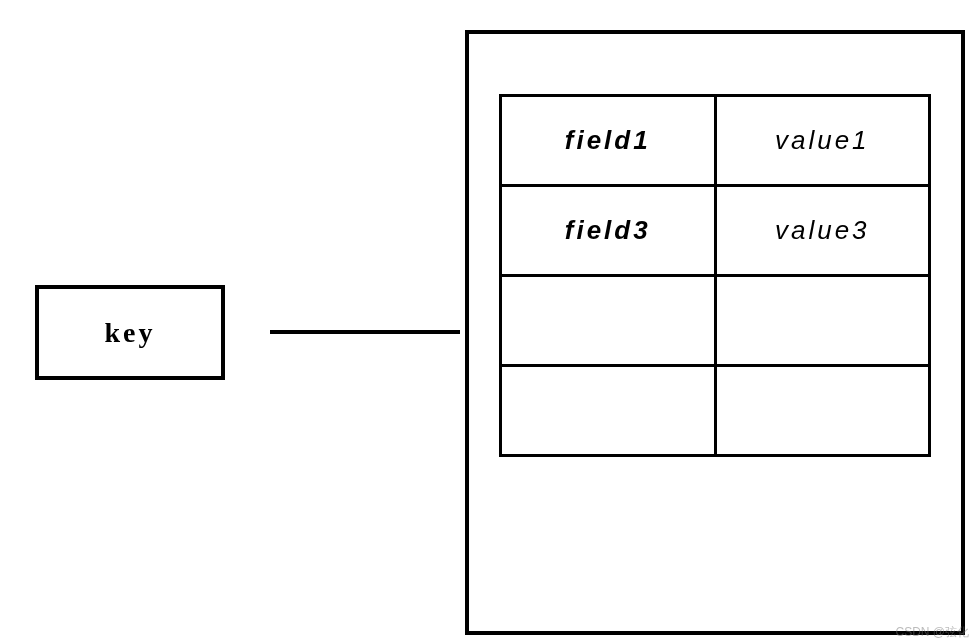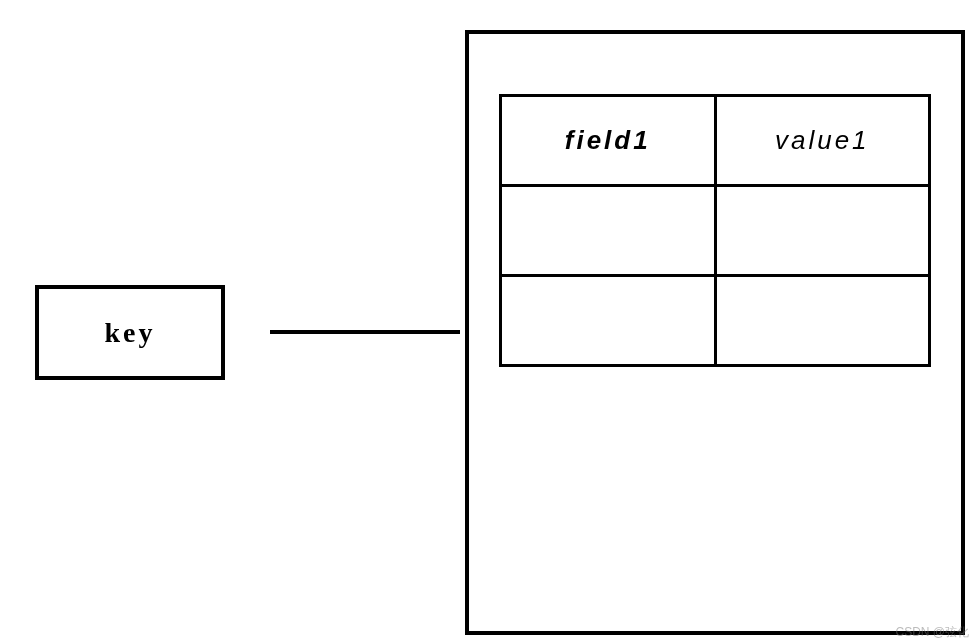--- a/index.html
+++ b/index.html
@@ -91,20 +91,24 @@
 <div class="connector-line"></div>
 
 <div class="outer-container">
   <table class="inner-table">
     <tbody>
         <tr>
       <td class="field-cell">field1</td>
       <td class="value-cell">value1</td>
     </tr>
     <tr>
+      <td class="field-cell">field3</td>
+      <td class="value-cell">value3</td>
+    </tr>
+    <tr>
       <td class="field-cell"></td>
       <td class="value-cell"></td>
     </tr>
     <tr>
       <td class="field-cell"></td>
       <td class="value-cell"></td>
     </tr>
   </tbody>
     </table>
 </div>

